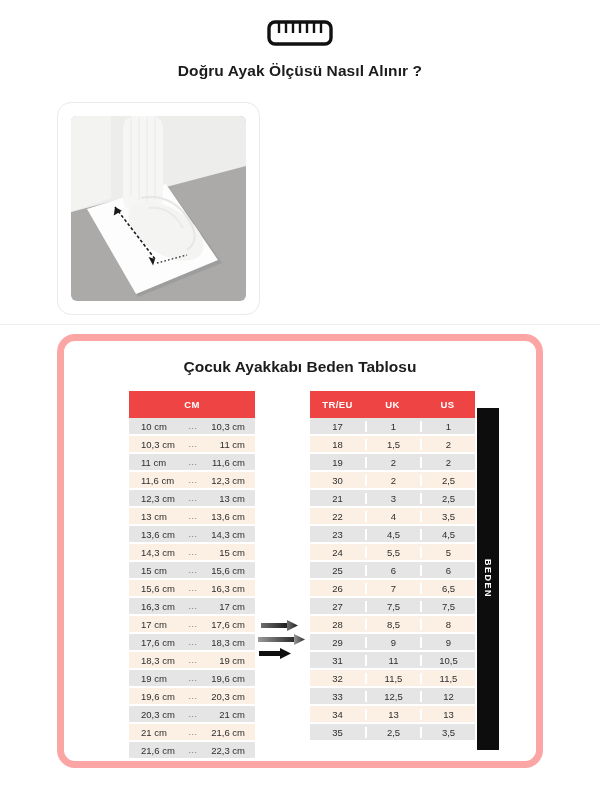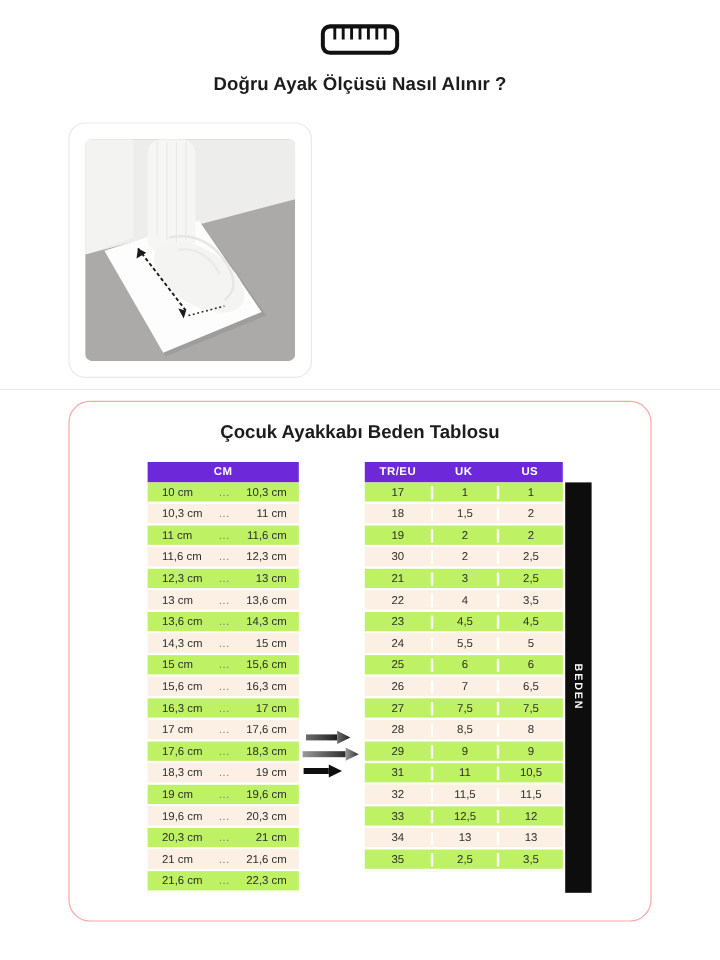--- a/index.html
+++ b/index.html
@@ -31,31 +31,31 @@
     padding:14px 17px;font-size:11.5px;line-height:1.55;color:#4b4b4b;background:#fff;
   }
   .text-card.first{height:93px;}
   .text-card.second{height:110px;display:flex;align-items:center;}
 
   .divider{height:1px;background:#ededed;margin-top:9px;}
 
   
   .size-card{
     margin:9px 57px 0 57px;width:486px;height:434px;box-sizing:border-box;
-    border:1px solid #fca5a5;border-radius:18px;background:#fff;padding-top:17px;
+    border:7px solid #fca5a5;border-radius:18px;background:#fff;padding-top:17px;
   }
   .size-title{text-align:center;font-size:15.5px;font-weight:bold;color:#1c1c1c;}
   .tables{display:flex;margin-top:15px;margin-left:65px;align-items:flex-start;}
 
   .thead{
-    background:#6d28d9;color:#ffffff;font-size:9.5px;font-weight:bold;
-    height:17px;display:flex;align-items:center;justify-content:center;letter-spacing:.4px;
+    background:#ef4444;color:#ffffff;font-size:9.5px;font-weight:bold;
+    height:27px;display:flex;align-items:center;justify-content:center;letter-spacing:.4px;
   }
   .trow{height:18px;box-sizing:border-box;border-bottom:2px solid #ffffff;
-    display:flex;align-items:center;font-size:9.5px;color:#2e2e2e;background:#bef264;}
+    display:flex;align-items:center;font-size:9.5px;color:#2e2e2e;background:#e5e5e5;}
   .trow.alt{background:#fcf0e4;}
 
   .cm-table{width:126px;flex:none;}
   .cm-table .c-from{flex:1;text-align:left;padding-left:12px;}
   .cm-table .c-dots{width:18px;text-align:center;color:#7a7a7a;font-size:9px;letter-spacing:.5px;}
   .cm-table .c-to{flex:1;text-align:right;padding-right:10px;}
 
   .arrows-gap{width:55px;flex:none;align-self:stretch;display:flex;
     align-items:center;justify-content:center;padding-top:130px;}
 

